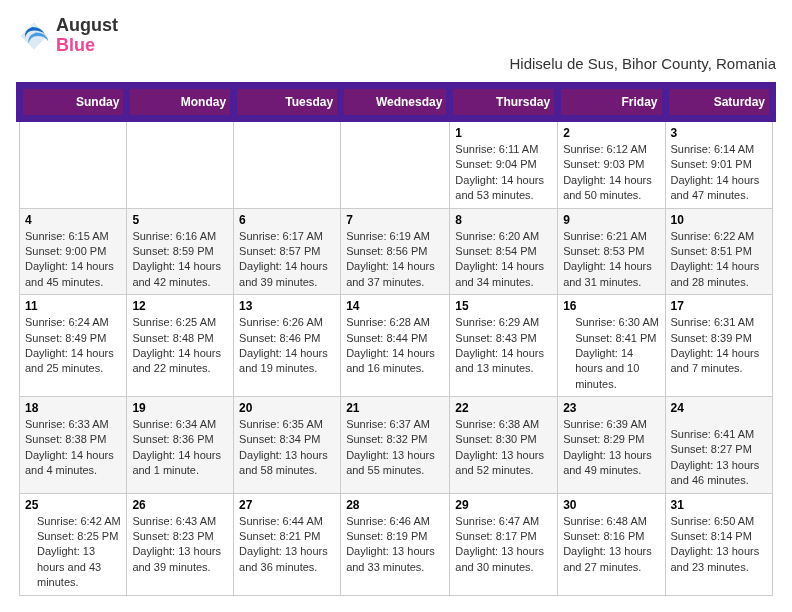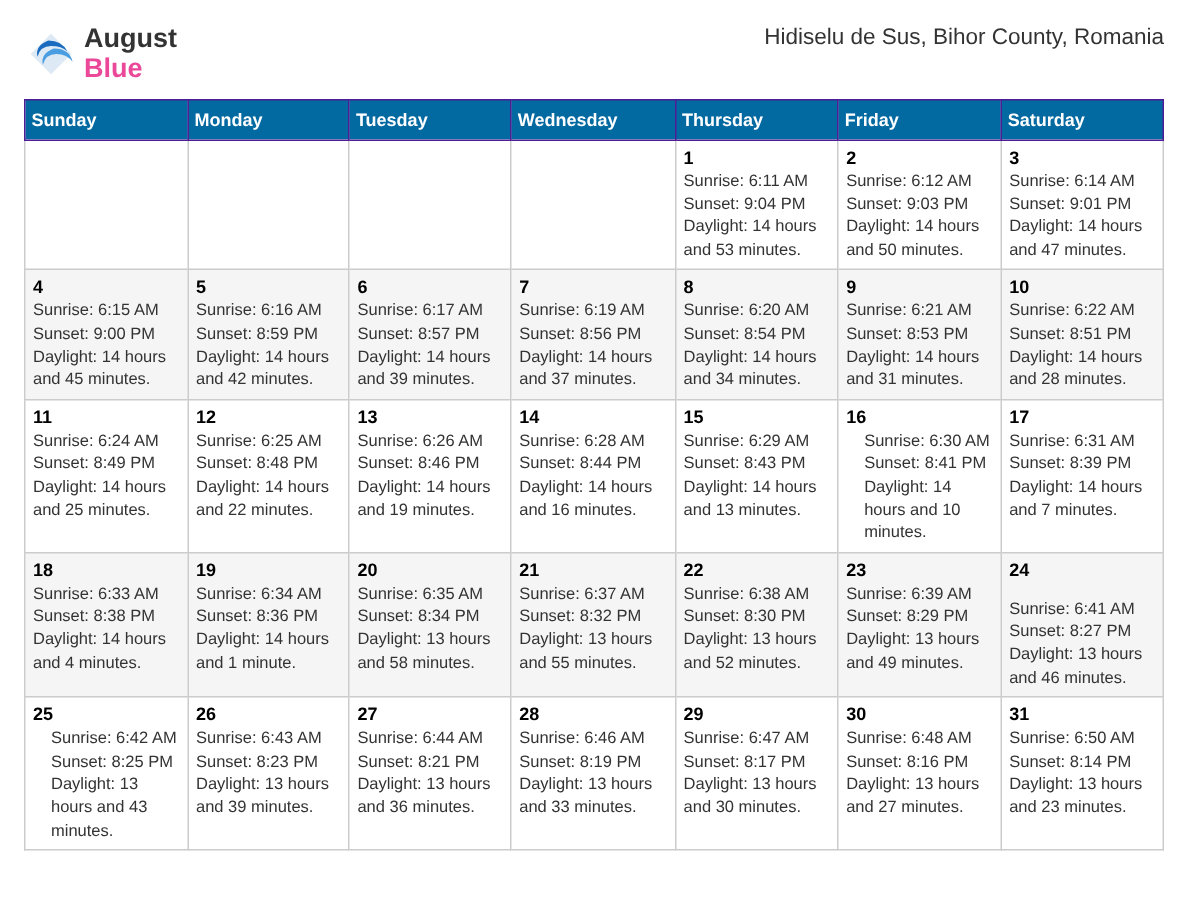--- a/index.html
+++ b/index.html
@@ -36,33 +36,34 @@
       text-align: right;
     }
     .month-year {
       font-size: 36px;
       color: #333;
       font-weight: normal;
     }
     .location {
       font-size: 15px;
       color: #333;
+      margin-top: 39px;
     }
     .calendar {
       width: 100%;
       border-collapse: collapse;
       font-size: 11px;
     }
     .calendar thead th {
-      background: #0369a1;
+      background: #701a75;
       color: #fff;
       padding: 6px 4px;
-      text-align: left;
+      text-align: right;
       font-size: 12px;
-      border: 1px solid #4c1d95;
+      border: 7px solid #4c1d95;
     }
     .calendar tbody td {
       border: 1px solid #ccc;
       vertical-align: top;
       padding: 4px 5px;
       width: 113px;
       min-height: 80px;
       background: #fff;
     }
     .calendar tbody tr:nth-child(even) td {

